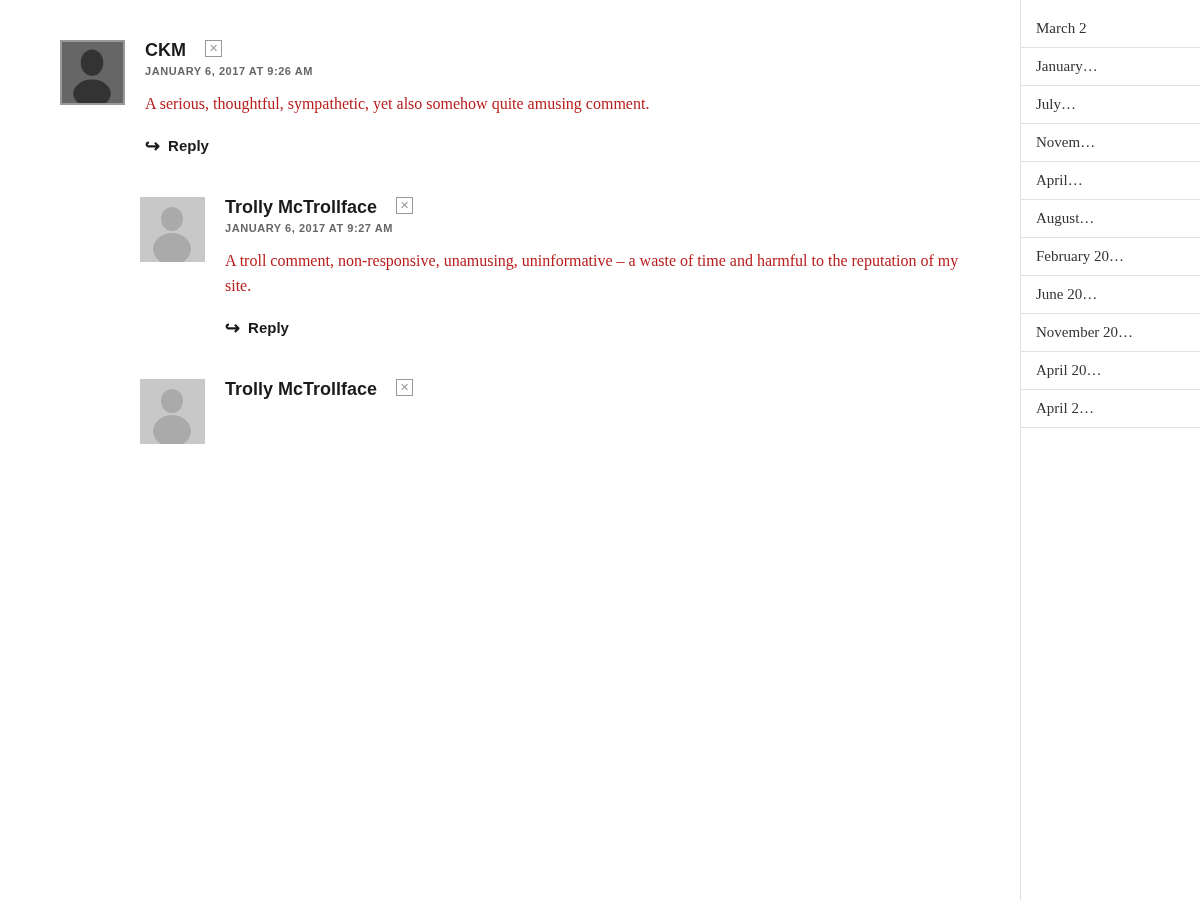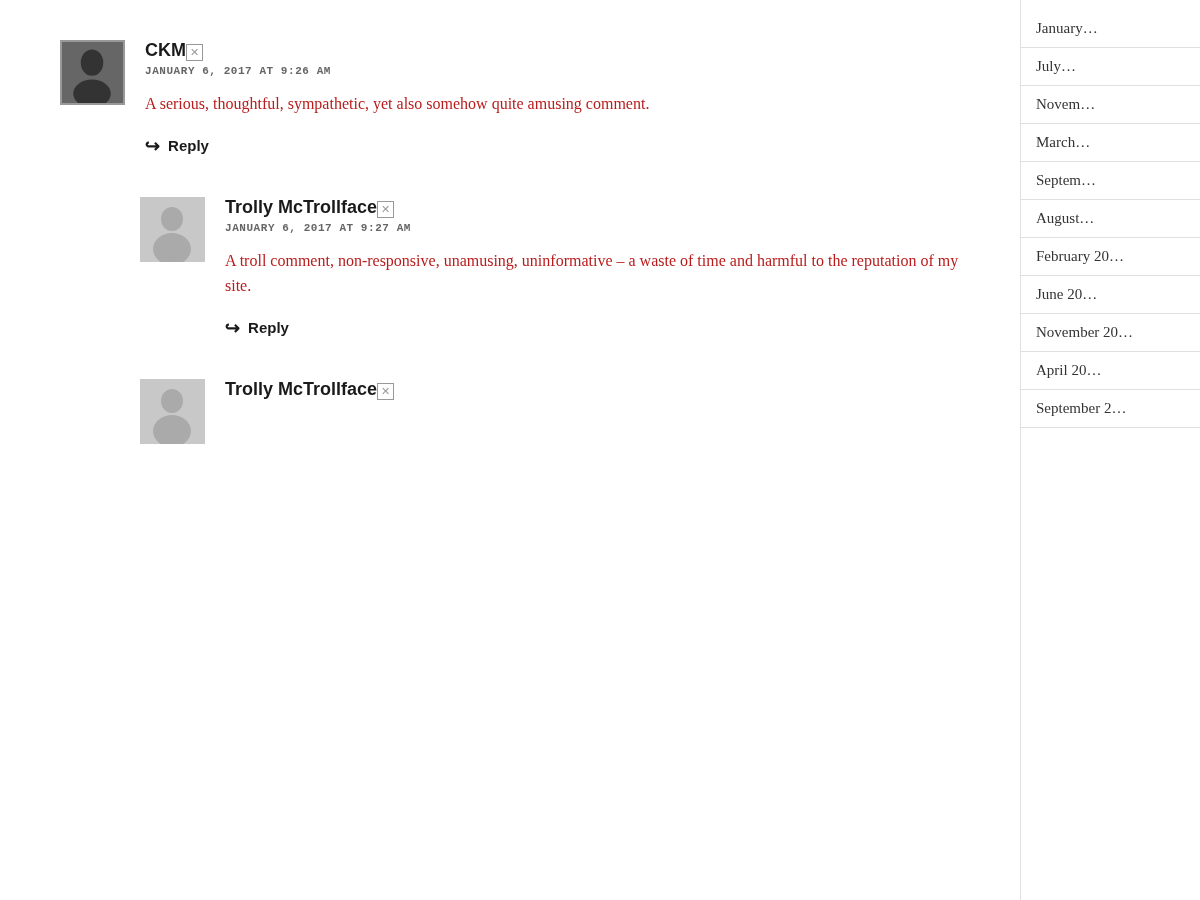--- a/index.html
+++ b/index.html
@@ -59,22 +59,22 @@
     }
     .comment-avatar.generic {
       background: #c8c8c8;
       border-radius: 0;
     }
     .comment-body {
       flex: 1;
     }
     .comment-header {
       display: flex;
-      align-items: flex-end;
-      gap: 0;
+      align-items: flex-start;
+      gap: 19px;
       margin-bottom: 4px;
     }
     .comment-author {
       font-size: 18px;
       font-weight: bold;
       font-family: Arial, sans-serif;
       color: #1a1a1a;
     }
     .comment-flag {
       display: inline-block;
@@ -82,21 +82,21 @@
       padding: 1px 3px;
       font-size: 11px;
       color: #999;
       font-family: Arial, sans-serif;
     }
     .comment-date {
       font-size: 11px;
       font-weight: bold;
       letter-spacing: 0.05em;
       color: #666;
-      font-family: Liberation Mono, monospace;
+      font-family: Liberation Sans, sans-serif;
       text-transform: uppercase;
       margin-bottom: 14px;
     }
     .comment-text {
       font-size: 16px;
       line-height: 1.6;
       color: #b91c1c;
       margin-bottom: 18px;
       font-family: Georgia, serif;
     }
@@ -183,25 +183,25 @@
         <div class="comment-header">
           <span class="comment-author">Trolly McTrollface</span>
           <span class="comment-flag">✕</span>
         </div>
       </div>
     </div>
 
   </div>
 
   <div class="sidebar">
+    <div class="sidebar-item">March 2</div>
     <div class="sidebar-item">January…</div>
     <div class="sidebar-item">July…</div>
     <div class="sidebar-item">Novem…</div>
-    <div class="sidebar-item">March…</div>
-    <div class="sidebar-item">Septem…</div>
+    <div class="sidebar-item">April…</div>
     <div class="sidebar-item">August…</div>
     <div class="sidebar-item">February 20…</div>
     <div class="sidebar-item">June 20…</div>
     <div class="sidebar-item">November 20…</div>
     <div class="sidebar-item">April 20…</div>
-    <div class="sidebar-item">September 2…</div>
+    <div class="sidebar-item">April 2…</div>
   </div>
 </div>
 
 </body></html>

